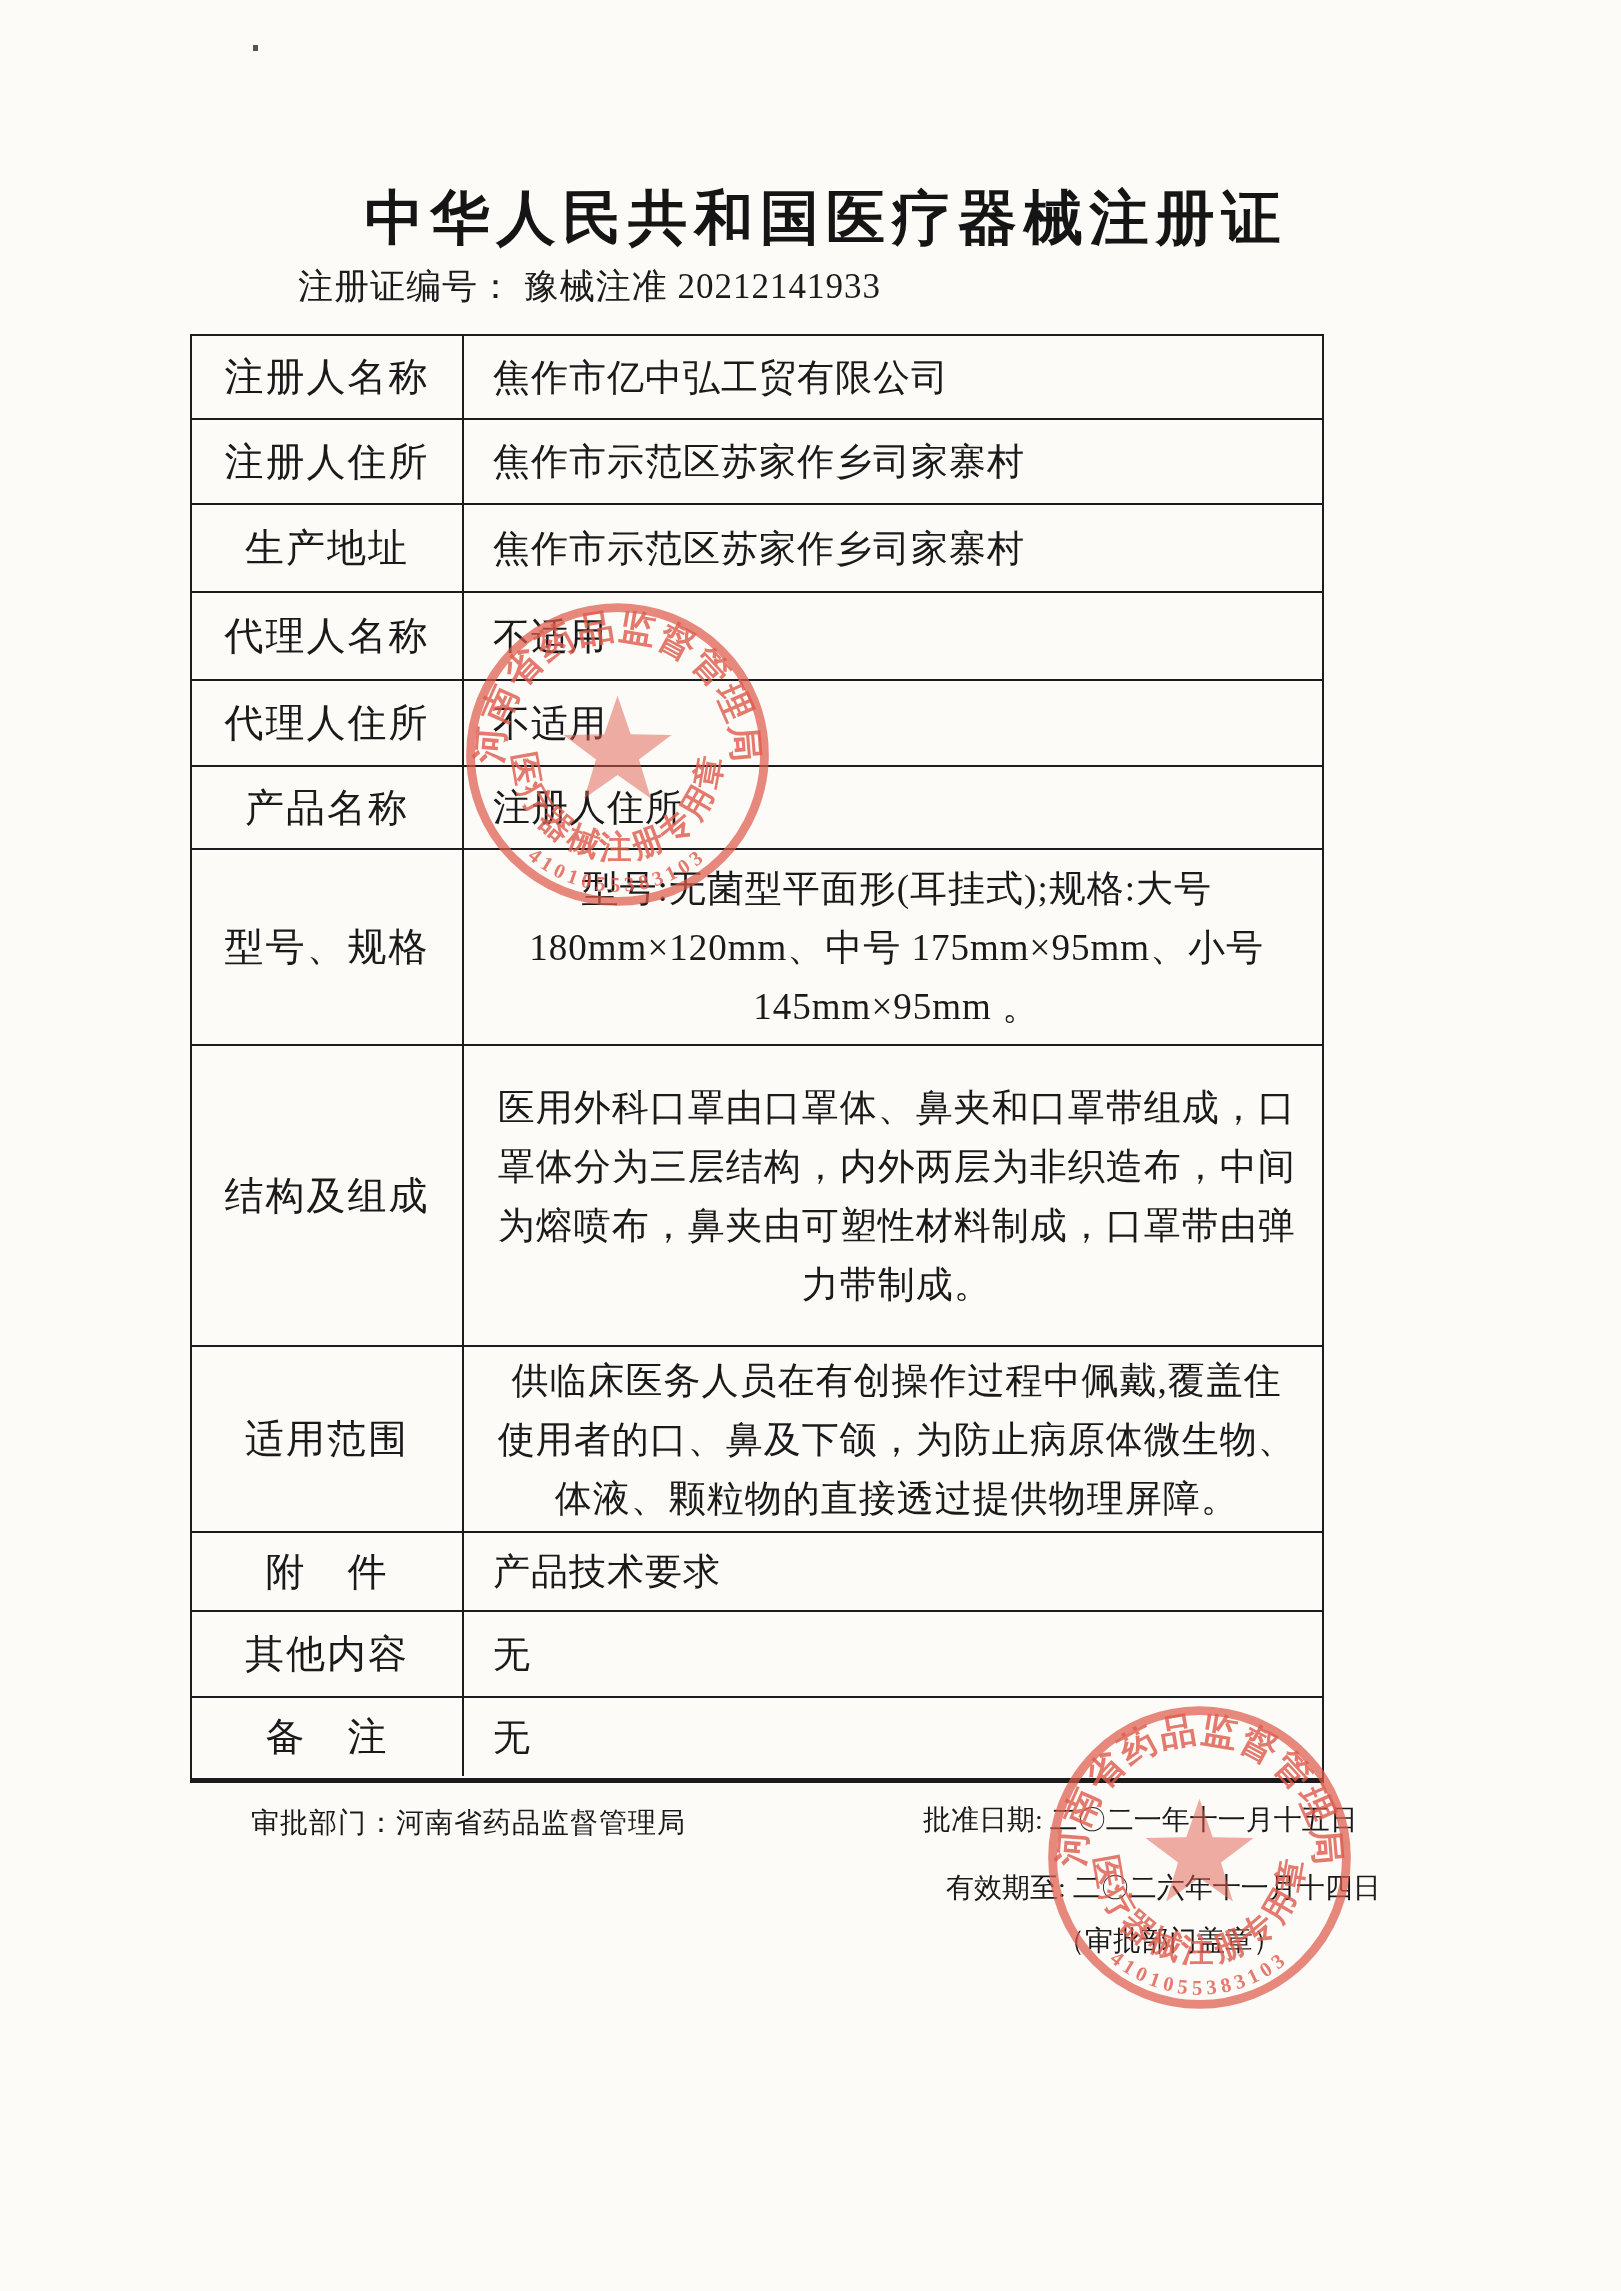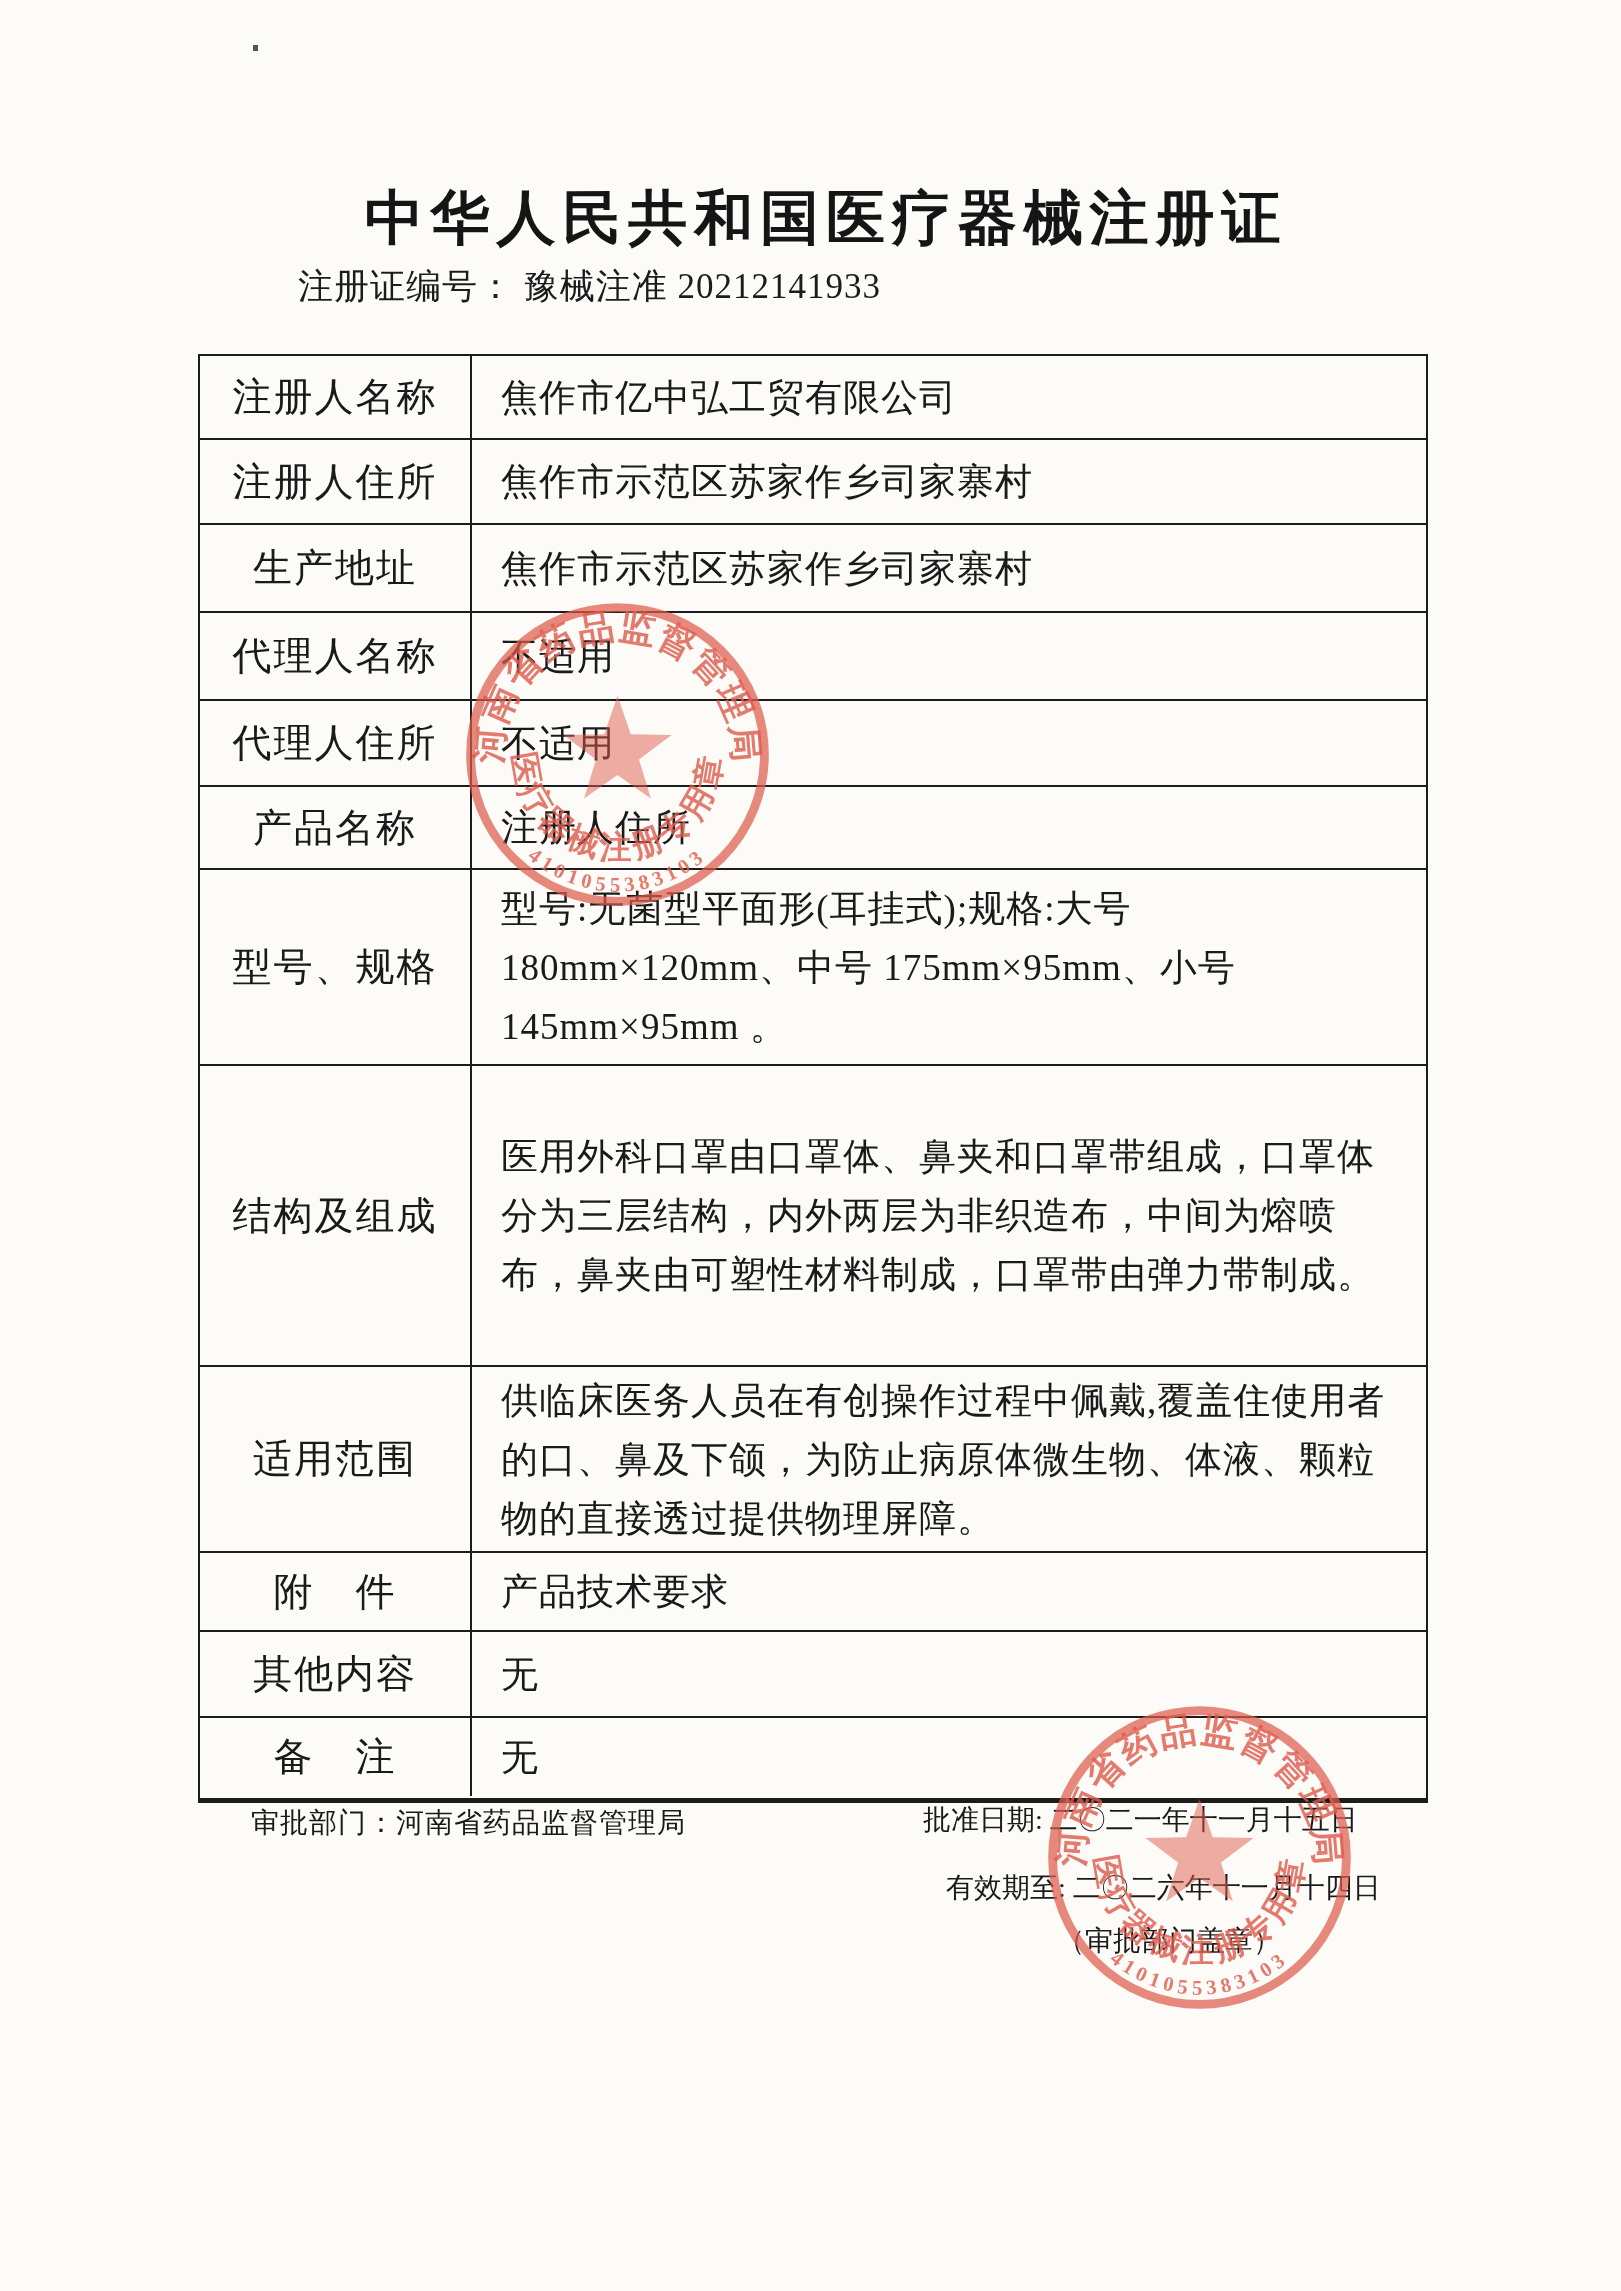--- a/index.html
+++ b/index.html
@@ -21,35 +21,35 @@
     font-weight: 700; font-size: 59px; letter-spacing: 6.9px;
     line-height: 1; color: #151515;
   }
   .regline {
     position: absolute; left: 279px; top: 267px;
     font-size: 35px; line-height: 39px; color: #1c1c1c;
     letter-spacing: 1px;
     margin-left: 19px;
   }
   .cert-table {
-    position: absolute; left: 198px; top: 334px;
-    width: 1230px; height: 1449px;
+    position: absolute; left: 190px; top: 334px;
+    width: 1134px; height: 1449px;
     box-sizing: border-box;
     border: 2.9px solid #1c1c1c;
     border-bottom-width: 5.9px;
     display: grid;
     grid-template-columns: 272px 1fr;
     grid-template-rows: 82px 85px 88px 88px 86px 83px 196px 301px 186px 79px 86px 80px;
     background: transparent;
-    margin-top: 20px;
   }
   .cell {
     box-sizing: border-box;
     display: flex; align-items: center;
     border-top: 2px solid #1c1c1c;
+    text-align: center;
   }
   .cell.first { border-top: none; }
   .cell.label {
     justify-content: center;
     border-right: 2.9px solid #1c1c1c;
     font-size: 39px; letter-spacing: 2px;
     text-align: center;
   }
   .cell.value {
     padding-left: 29px; padding-right: 21.6px;

